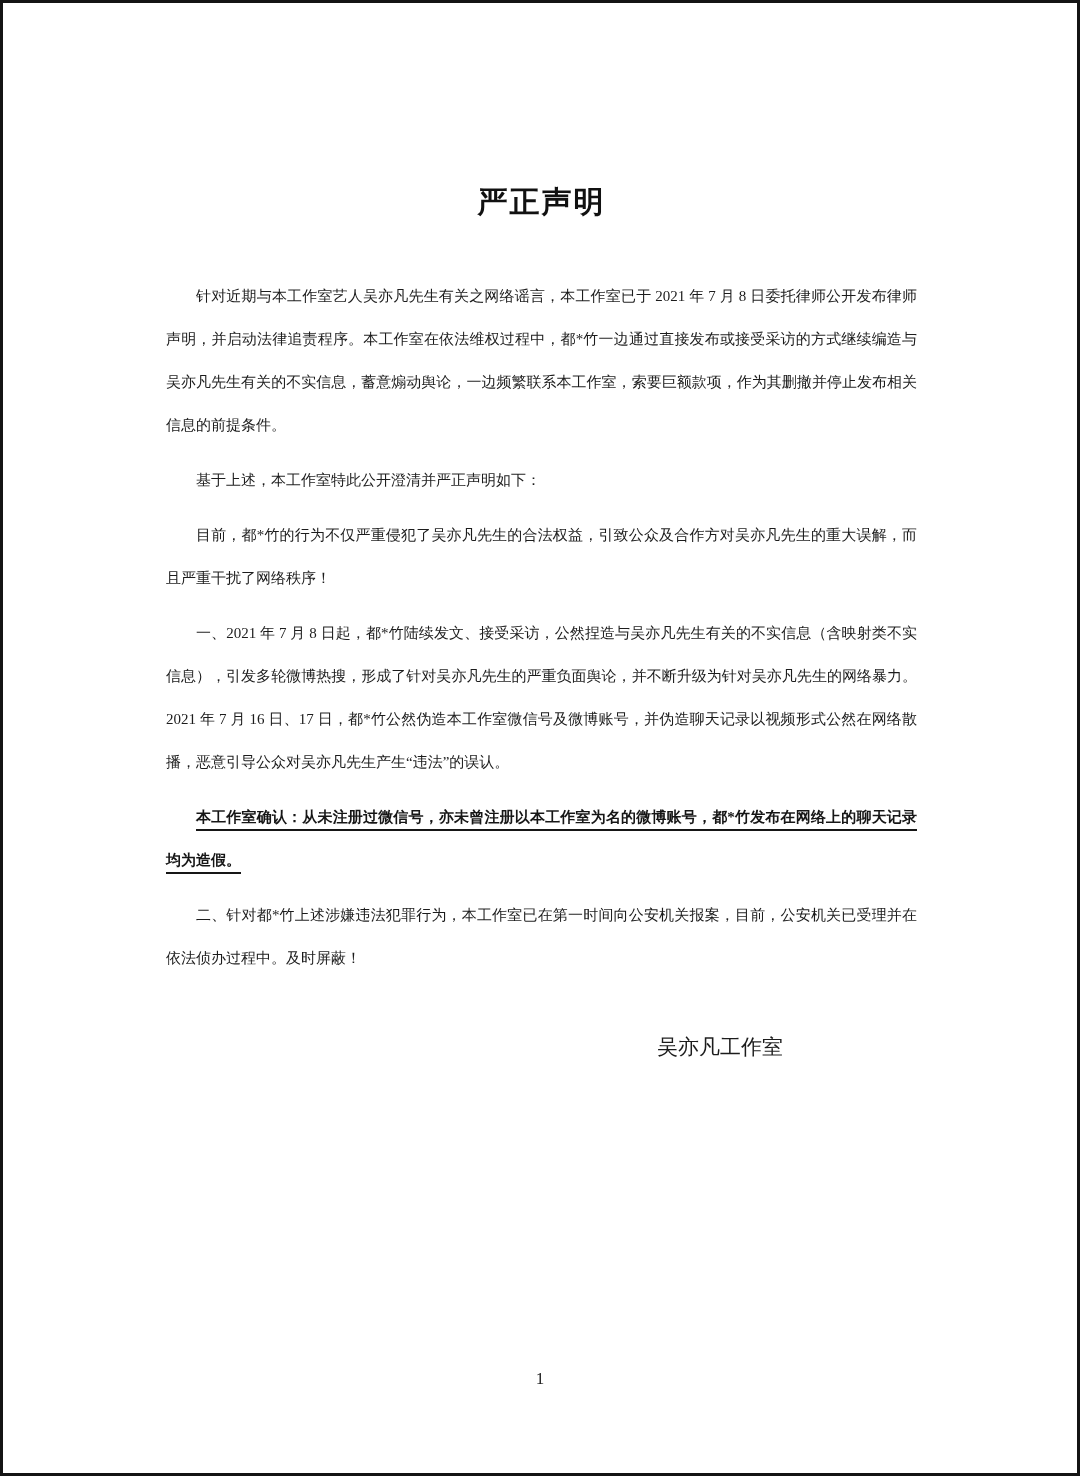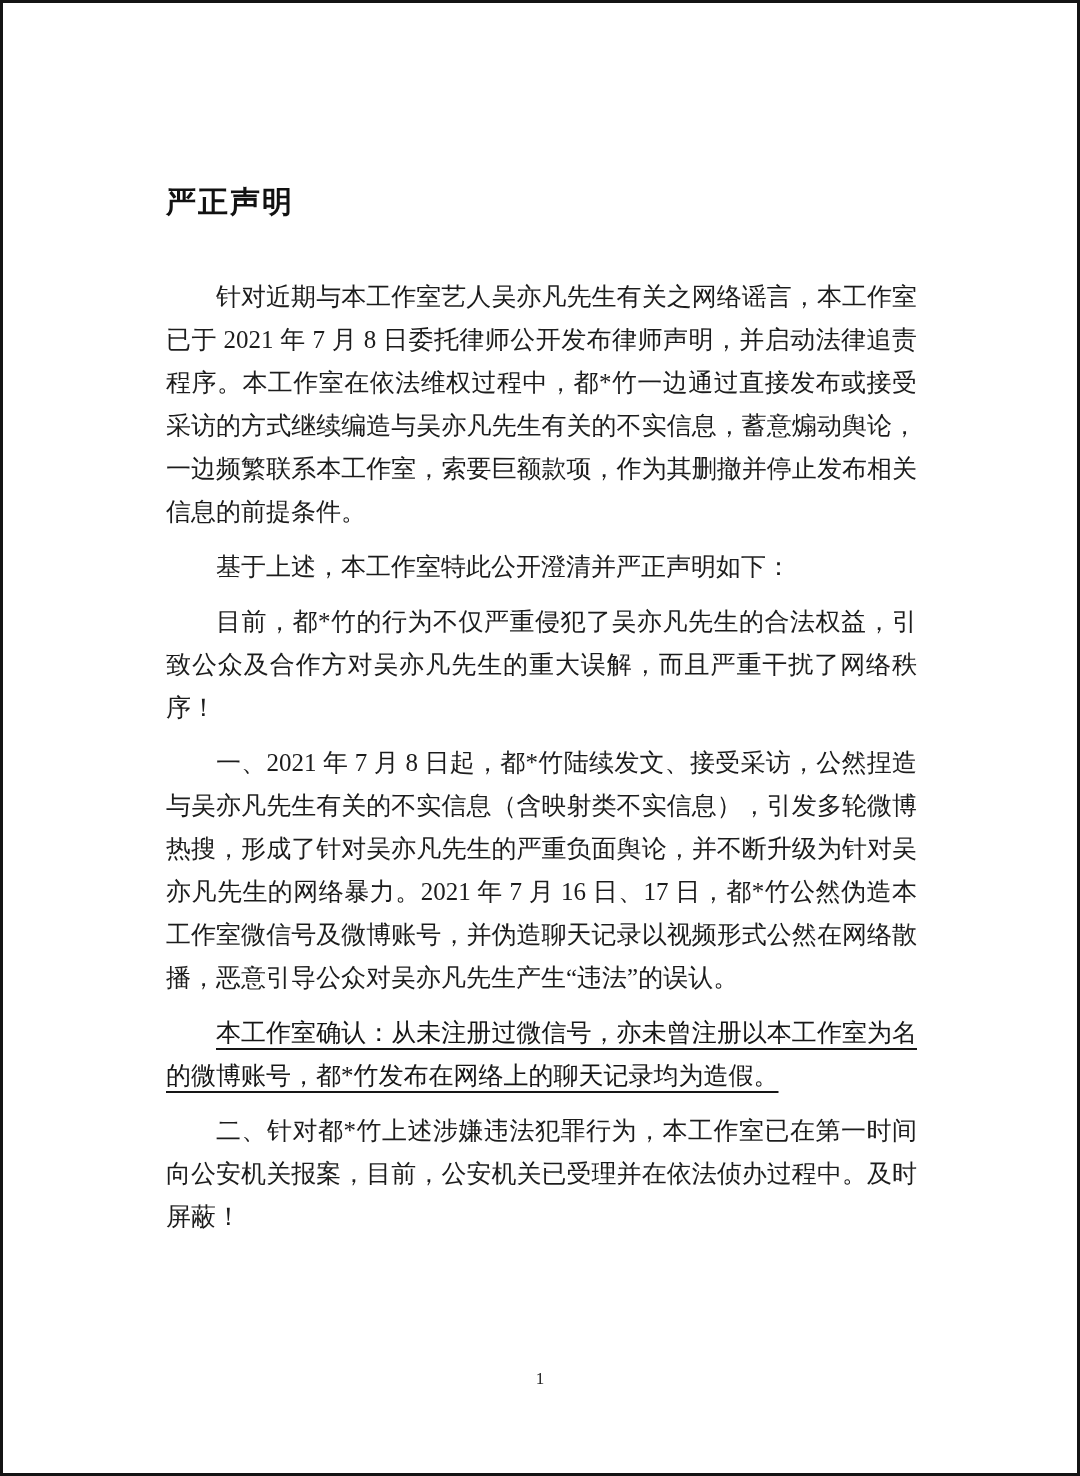--- a/index.html
+++ b/index.html
@@ -14,40 +14,40 @@
     height: 1476px;
     box-sizing: border-box;
     background: #ffffff;
     border: 3px solid #141414;
     padding: 182px 160px 0 163px;
     overflow: hidden;
     color: #1c1c1c;
   }
   .title {
     margin: 0;
-    text-align: left;
+    text-align: center;
     font-size: 30px;
     font-weight: bold;
     line-height: 34px;
     letter-spacing: 2px;
     color: #111111;
   }
   .body {
     margin-top: 56px;
-    font-size: 25px;
+    font-size: 15px;
     line-height: 43px;
     text-align: justify;
     color: #1c1c1c;
   }
   .body p {
     margin: 0 0 12px 0;
     text-indent: 2em;
   }
   .body p.confirmation {
-    font-weight: normal;
+    font-weight: bold;
     text-decoration: underline;
     text-underline-offset: 7px;
     text-decoration-thickness: 2px;
     color: #161616;
   }
   .signature {
     margin-top: 46px;
     width: 330px;
     margin-left: auto;
     margin-right: 32px;
@@ -79,17 +79,18 @@
   <div class="body">
     <p>针对近期与本工作室艺人吴亦凡先生有关之网络谣言，本工作室已于 2021 年 7 月 8 日委托律师公开发布律师声明，并启动法律追责程序。本工作室在依法维权过程中，都*竹一边通过直接发布或接受采访的方式继续编造与吴亦凡先生有关的不实信息，蓄意煽动舆论，一边频繁联系本工作室，索要巨额款项，作为其删撤并停止发布相关信息的前提条件。</p>
     <p>基于上述，本工作室特此公开澄清并严正声明如下：</p>
     <p>目前，都*竹的行为不仅严重侵犯了吴亦凡先生的合法权益，引致公众及合作方对吴亦凡先生的重大误解，而且严重干扰了网络秩序！</p>
     <p>一、2021 年 7 月 8 日起，都*竹陆续发文、接受采访，公然捏造与吴亦凡先生有关的不实信息（含映射类不实信息），引发多轮微博热搜，形成了针对吴亦凡先生的严重负面舆论，并不断升级为针对吴亦凡先生的网络暴力。2021 年 7 月 16 日、17 日，都*竹公然伪造本工作室微信号及微博账号，并伪造聊天记录以视频形式公然在网络散播，恶意引导公众对吴亦凡先生产生“违法”的误认。</p>
     <p class="confirmation">本工作室确认：从未注册过微信号，亦未曾注册以本工作室为名的微博账号，都*竹发布在网络上的聊天记录均为造假。</p>
     <p>二、针对都*竹上述涉嫌违法犯罪行为，本工作室已在第一时间向公安机关报案，目前，公安机关已受理并在依法侦办过程中。及时屏蔽！</p>
   </div>
 
   <div class="signature">
+    <div class="sig-org">吴亦凡工作室</div>
   </div>
 
   <div class="page-number">1</div>
 
 </div>
 
 </body></html>

